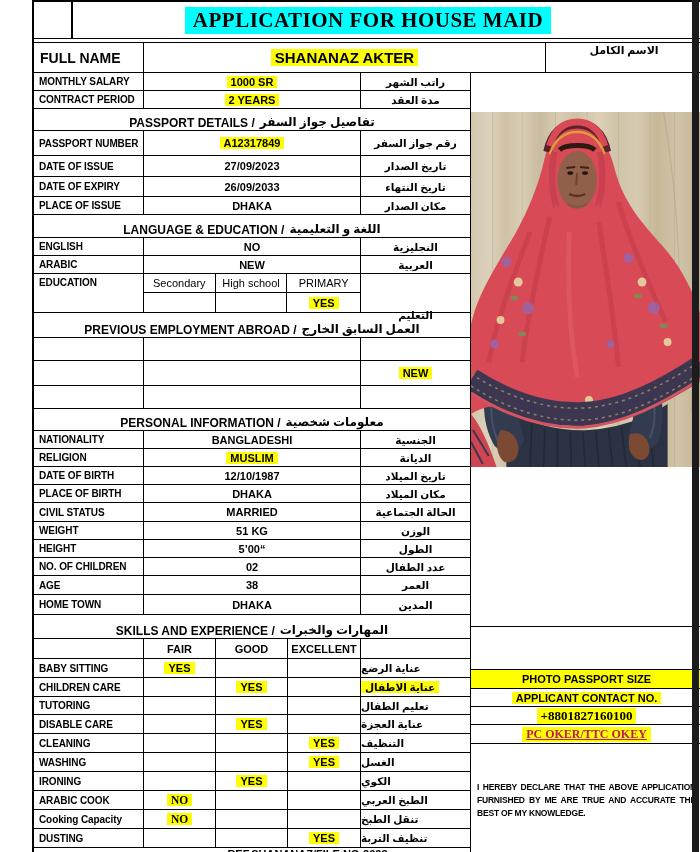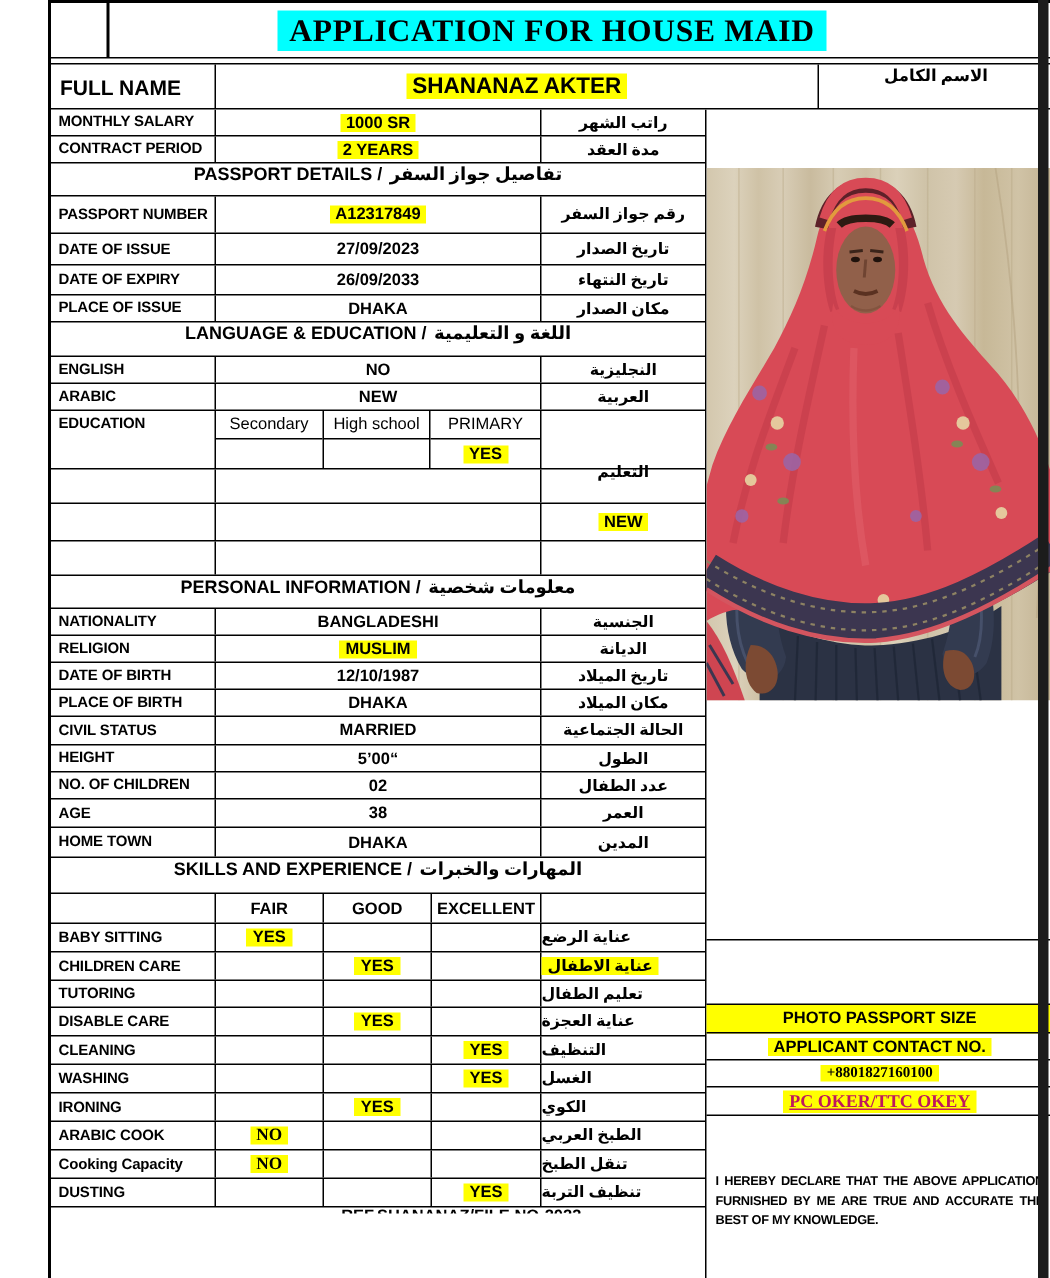--- a/index.html
+++ b/index.html
@@ -38,21 +38,21 @@
   .c:last-child { border-right:none; }
   .lbl { width:110px; display:flex; align-items:center; padding-left:5px;
          font-weight:bold; font-size:10px; letter-spacing:-0.1px; }
   .val { width:217px; display:flex; align-items:center; justify-content:center;
          font-weight:bold; font-size:11px; }
   .ara { flex:1; display:flex; align-items:center; justify-content:center;
          font-family:"Liberation Serif","DejaVu Sans",serif; font-weight:bold; font-size:10.5px; }
   .ara.right { justify-content:flex-end; padding-right:4px; }
   .hl { background:#ffff00; padding:0 4px; }
 
-  .sec { justify-content:center; align-items:flex-start; display:flex; gap:5px;
+  .sec { justify-content:center; align-items:flex-end; display:flex; gap:5px;
          font-weight:bold; font-size:12px; }
   .sec .ar { font-family:"Liberation Serif","DejaVu Sans",serif; font-size:12px; font-weight:bold; }
 
   .r18{height:18px}.r19{height:19px}.r20{height:20px}.r21{height:21px}.r22{height:22px}
   .r23{height:23px}.r24{height:24px}.r25{height:25px}.r39{height:39px}.r43{height:43px}
 
   
   .edu-grid { width:217px; display:flex; }
   .edu-col { display:flex; flex-direction:column; border-right:1.5px solid #000; }
   .edu-col:last-child { border-right:none; }
@@ -73,21 +73,21 @@
                      font-weight:bold; font-size:11px; }
 
   
   .photo { position:absolute; left:0; top:39px; width:100%; height:355px; }
   .photo svg { display:block; width:100%; height:100%; }
   .rc-stack { position:absolute; left:0; top:541px; right:0; bottom:0;
               display:flex; flex-direction:column; border-top:1.5px solid #000;margin-top:12px; }
   .rc-row { border-bottom:1.5px solid #000; display:flex; align-items:center;
             justify-content:center; font-weight:bold; font-size:11px; }
   .rc-row.yellow { background:#ffff00; }
-  .rc-serif { font-family:"Liberation Serif","DejaVu Sans",serif; font-size:10px; }
+  .rc-serif { font-family:"Liberation Serif","DejaVu Sans",serif; font-size:13px; }
   .badge-value { color:#be185d; font-size:12px;text-decoration:underline; }
   .declaration { flex:1; padding:5px 6px 0 6px; font-weight:bold; font-size:8.5px;
                  letter-spacing:-0.2px; line-height:1.55; text-align:justify; border-bottom:none; }
 </style>
 </head>
 <body>
 
 <div id="page">
   <div class="sheet">
 
@@ -188,20 +188,24 @@
             <div class="edu-col w73">
               <div class="edu-top">PRIMARY</div>
               <div class="edu-bot">
                   <span class="hl">YES</span>
                 </div>
             </div>
           </div>
           <div class="c ara" dir="rtl" style="align-items:flex-start; padding-top:3px;margin-top:32px;">التعليم</div>
         </div>
 
+        <div class="lt-row r25 sec">
+          <span>PREVIOUS EMPLOYMENT ABROAD /</span>
+          <span class="ar" dir="rtl">العمل السابق الخارج</span>
+        </div>
         <div class="lt-row r23">
           <div class="c lbl"></div>
           <div class="c val"></div>
           <div class="c ara"></div>
         </div>
         <div class="lt-row r25">
           <div class="c lbl"></div>
           <div class="c val"></div>
           <div class="c ara">
               <span class="hl" style="font-family:'Liberation Sans',sans-serif; font-size:11px;">NEW</span>
@@ -244,20 +248,27 @@
               <span>DHAKA</span>
             </div>
           <div class="c ara" dir="rtl">مكان الميلاد</div>
         </div>
         <div class="lt-row r19">
           <div class="c lbl">CIVIL STATUS</div>
           <div class="c val">
               <span>MARRIED</span>
             </div>
           <div class="c ara" dir="rtl">الحالة الجتماعية</div>
+        </div>
+        <div class="lt-row r18">
+          <div class="c lbl">WEIGHT</div>
+          <div class="c val">
+              <span>51 KG</span>
+            </div>
+          <div class="c ara" dir="rtl">الوزن</div>
         </div>
         <div class="lt-row r18">
           <div class="c lbl">HEIGHT</div>
           <div class="c val">
               <span>5’00“</span>
             </div>
           <div class="c ara" dir="rtl">الطول</div>
         </div>
         <div class="lt-row r18">
           <div class="c lbl">NO. OF CHILDREN</div>

